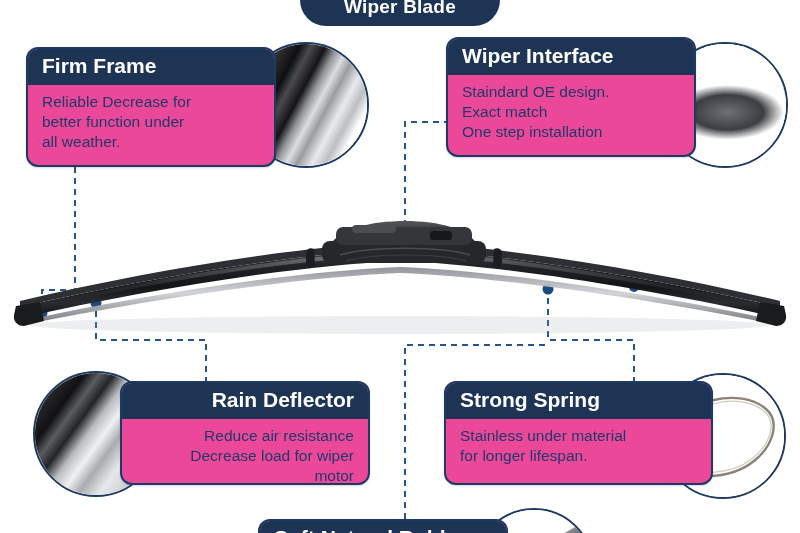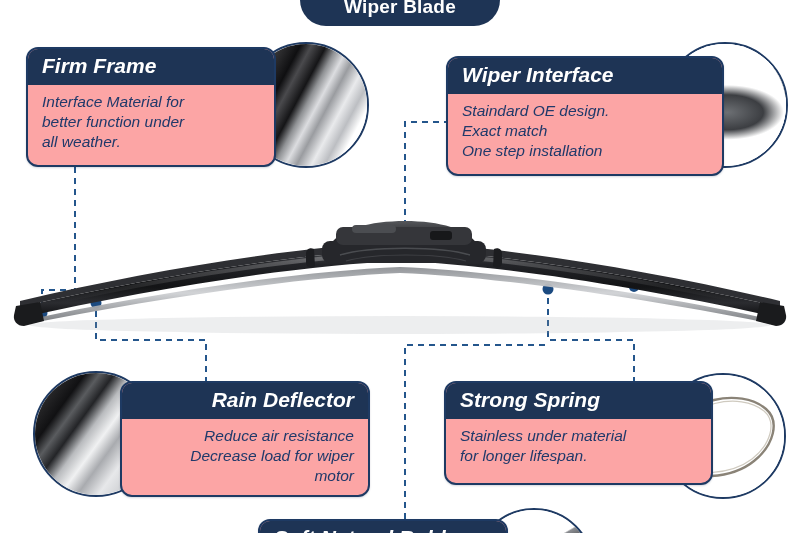--- a/index.html
+++ b/index.html
@@ -19,23 +19,22 @@
     display:flex;align-items:center;justify-content:center;
     font-size:19px;font-weight:bold;letter-spacing:.2px;
     padding-top:14px;box-sizing:border-box;
   }
 
   
   .callout{position:absolute;}
   .box{
     position:absolute;box-sizing:border-box;
     border:2px solid #1e3a63;border-radius:12px;
-    background:#fca5a5;overflow:hidden;
+    background:#ec4899;overflow:hidden;
     box-shadow:0 1px 2px rgba(20,40,80,.18);
-    font-style:italic;
   }
   .box-head{
     background:#1e3455;color:#ffffff;
     font-size:21px;font-weight:bold;
     padding:5px 0 6px 14px;line-height:1.18;
     white-space:nowrap;
   }
   .box-body{
     padding:7px 10px 8px 14px;
     font-size:15.5px;line-height:1.29;color:#20396a;
@@ -176,43 +175,43 @@
       <path d="M346 86 C376 78 436 78 466 86" fill="none" stroke="#4a4c50" stroke-width="1.2" opacity=".7"></path>
     </g>
   </svg>
 
   <div class="callout">
     <div class="circle" style="left:243px;top:42px;width:122px;height:122px;">
       <div class="shot frame"></div>
     </div>
     <div class="box" style="left:26px;top:47px;width:250px;height:120px;">
       <div class="box-head">Firm Frame</div>
-      <div class="box-body">Interface Material for
+      <div class="box-body">Reliable Decrease for
 better function under
 all weather.</div>
     </div>
   </div>
 
   <div class="callout">
     <div class="circle" style="left:662px;top:42px;width:122px;height:122px;">
       <div class="shot interface"></div>
     </div>
-    <div class="box" style="left:446px;top:56px;width:278px;height:120px;">
+    <div class="box" style="left:446px;top:37px;width:250px;height:120px;">
       <div class="box-head">Wiper Interface</div>
       <div class="box-body">Staindard OE design.
 Exact match
 One step installation</div>
     </div>
   </div>
 
   <div class="callout">
     <div class="circle" style="left:33px;top:371px;width:122px;height:122px;">
       <div class="shot deflector"></div>
     </div>
-    <div class="box right-text" style="left:120px;top:381px;width:250px;height:116px;">
+    <div class="box right-text" style="left:120px;top:381px;width:250px;height:104px;">
       <div class="box-head">Rain Deflector</div>
       <div class="box-body">Reduce air resistance
 Decrease load for wiper
 motor</div>
     </div>
   </div>
 
   <div class="callout">
     <div class="circle" style="left:660px;top:373px;width:122px;height:122px;">
       <div class="shot spring">

